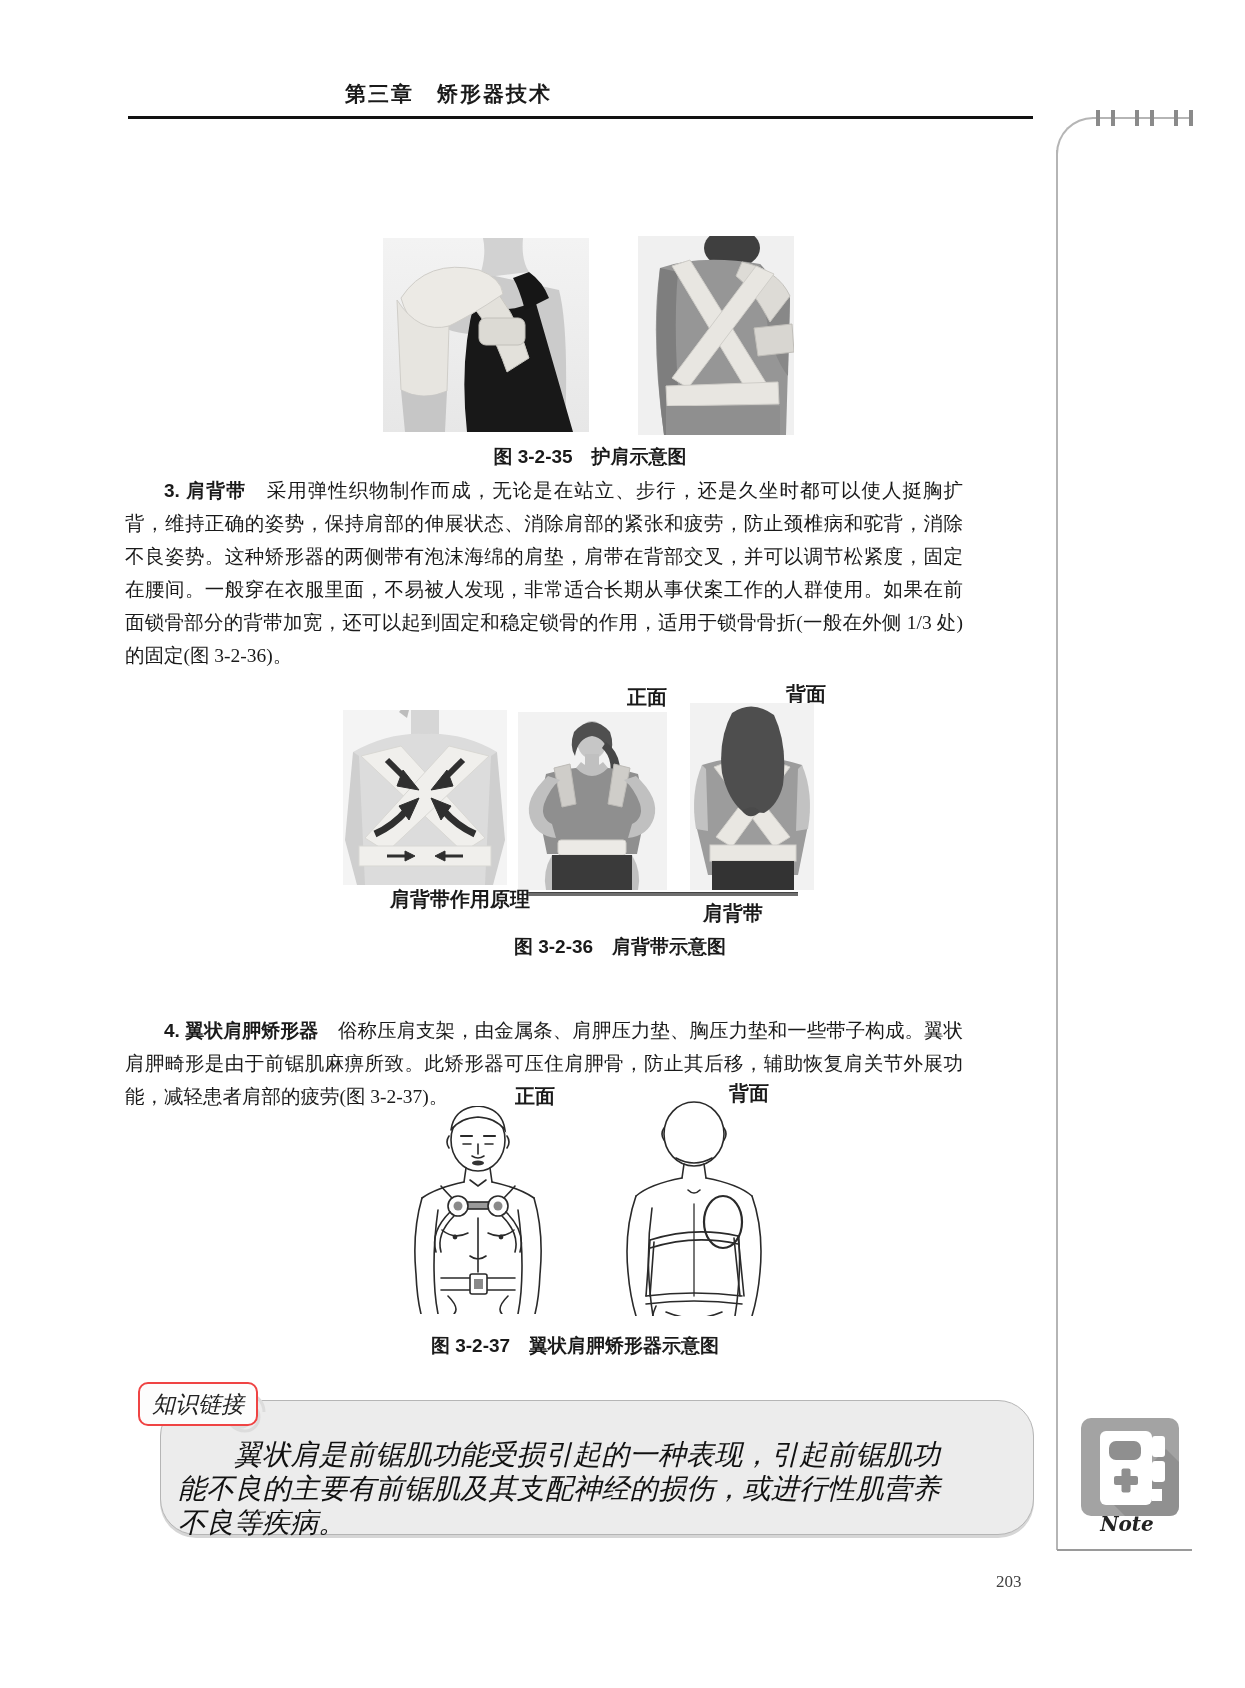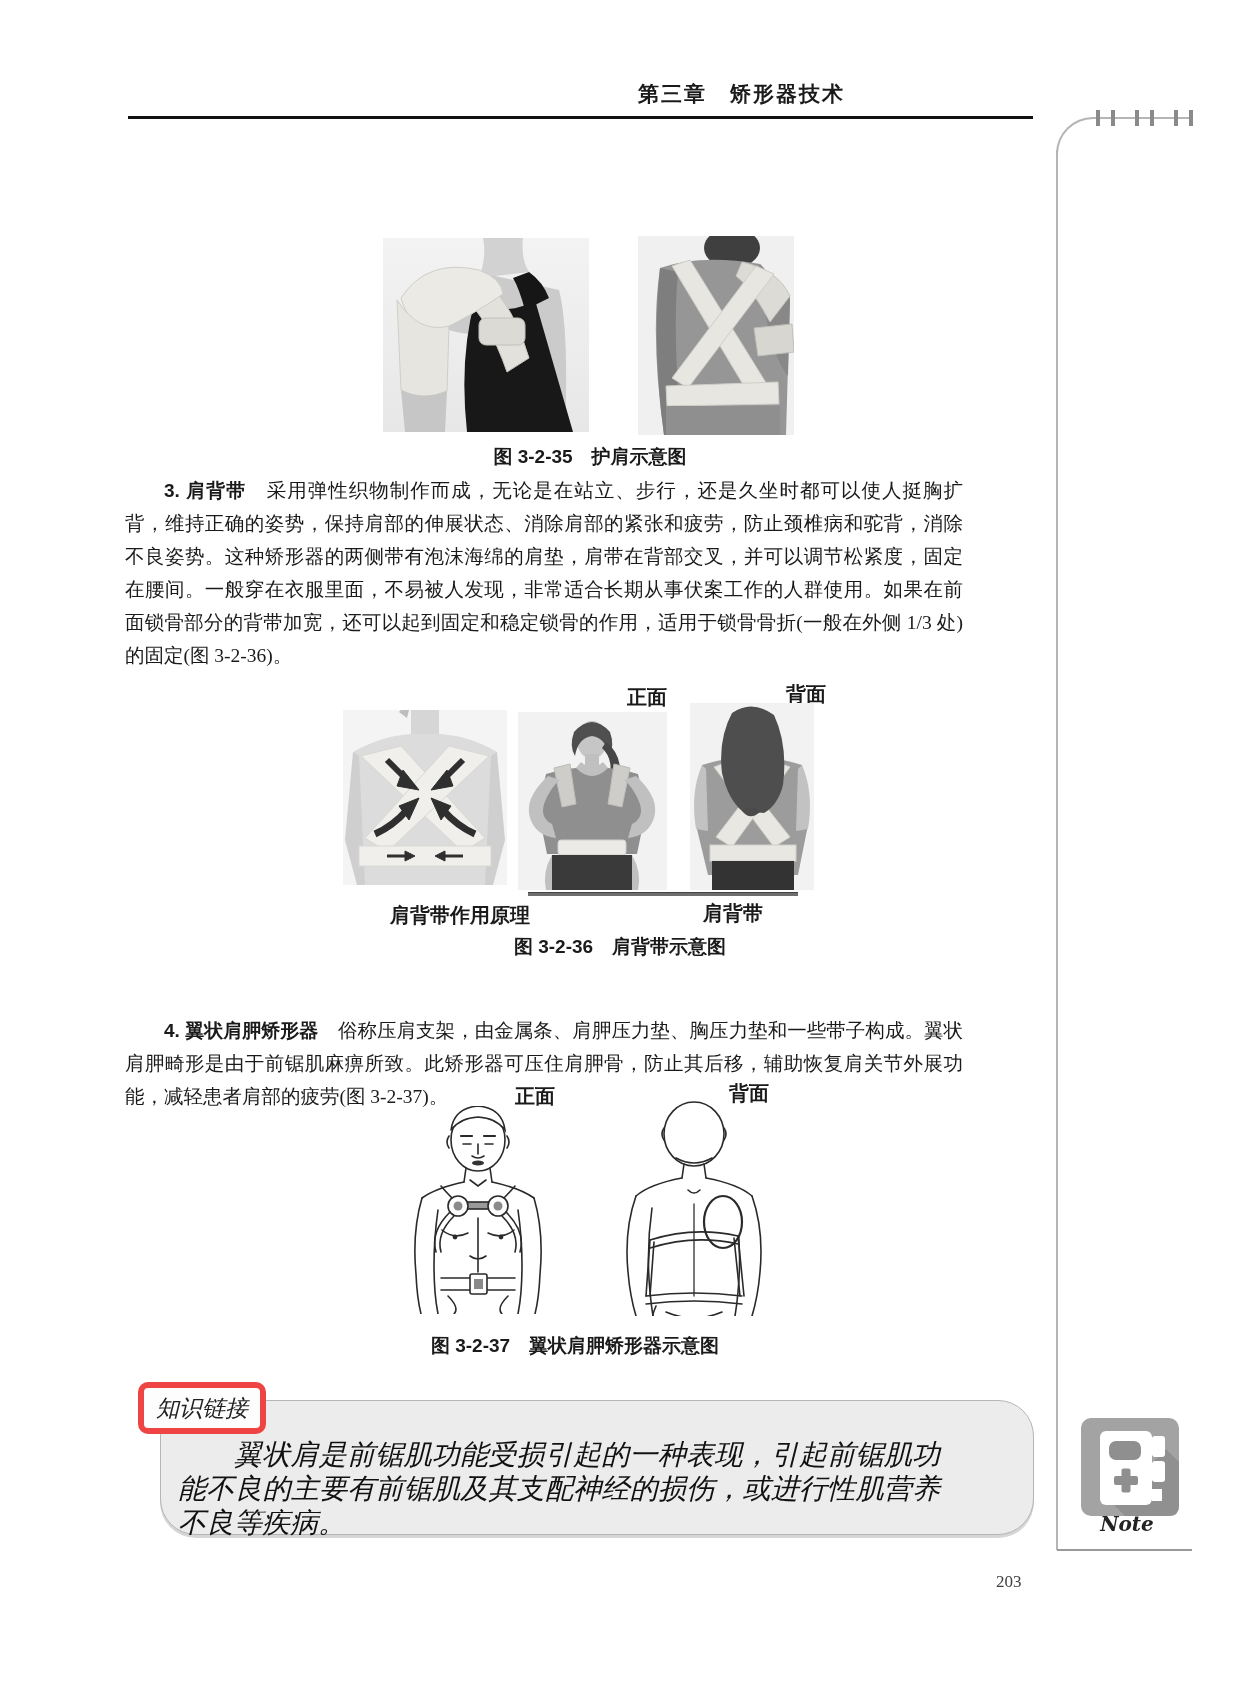--- a/index.html
+++ b/index.html
@@ -1,30 +1,30 @@
 <!DOCTYPE html>
 <html><head>
 <meta charset="utf-8">
 <style>
   html,body{margin:0;padding:0;background:#888;}
   .page{position:relative;width:1245px;height:1688px;background:#ffffff;margin:0 auto;
         font-family:"Liberation Serif","DejaVu Serif",serif;color:#1a1a1a;overflow:hidden;}
   .abs{position:absolute;}
-  .chapter-title{left:345px;top:80px;width:500px;text-align:right;
+  .chapter-title{left:345px;top:80px;width:500px;text-align:left;
         font-family:Liberation Mono, monospace;font-weight:bold;font-size:21px;letter-spacing:2px;}
   .header-rule{left:128px;top:116px;width:905px;height:3px;background:#111;}
   .deco-line{background:#b5b5b5;}
   .body-par{font-size:19.5px;line-height:33px;text-align:justify;width:838px;left:125px;}
   .lead{font-weight:bold;font-family:"Liberation Sans","DejaVu Sans",sans-serif;font-size:19px;}
   .caption{font-family:"Liberation Sans","DejaVu Sans",sans-serif;font-weight:bold;font-size:19px;text-align:center;}
   .figlabel{font-weight:bold;font-size:20px;text-align:right;}
   .fig-underline{height:3px;background:#6e6e6e;border-top:1px solid #444;}
   .kbox{left:160px;top:1400px;width:872px;height:133px;background:#ececec;border:1.5px solid #b5b5b5;
         border-radius:36px;box-shadow:0 3px 0 #d6d6d6;}
-  .ktab{left:138px;top:1382px;width:116px;height:40px;background:#fdfdfd;border:6px solid #ef4444;
+  .ktab{left:138px;top:1382px;width:116px;height:40px;background:#fdfdfd;border:2px solid #ef4444;
         border-radius:10px;z-index:3;display:flex;align-items:center;justify-content:center;
         font-family:"DejaVu Serif",serif;font-style:italic;font-size:23px;color:#222;}
   .ktext{left:178px;top:1438px;width:762px;font-family:"DejaVu Serif",serif;font-style:italic;
         font-size:28px;line-height:34px;text-align:justify;text-indent:2em;color:#111;z-index:4;}
   .note-word{left:1062px;top:1512px;width:130px;text-align:center;font-family:"DejaVu Serif",serif;
         font-style:italic;font-weight:bold;font-size:20px;color:#222;}
   .page-num{left:996px;top:1572px;font-size:17px;color:#404040;}
   svg{display:block;}
 </style>
 </head>
@@ -143,21 +143,21 @@
       <path d="M112,62 Q124,90 118,126 L106,128 L108,66 Z" fill="#c2c2c2"></path>
       <path d="M24,64 L40,58 L100,134 L84,144 Z" fill="#e9e7e2" stroke="#d2d0cb" stroke-width="1"></path>
       <path d="M100,64 L84,58 L26,134 L42,144 Z" fill="#e9e7e2" stroke="#d2d0cb" stroke-width="1"></path>
       <rect x="20" y="142" width="86" height="16" fill="#e9e7e2" stroke="#d2d0cb"></rect>
       <rect x="22" y="158" width="82" height="29" fill="#333333"></rect>
       <path d="M42,10 Q62,-4 84,12 Q98,42 93,82 Q88,102 74,110 L52,108 Q38,96 32,70 Q28,36 42,10 Z" fill="#4e4e4e"></path>
       <path d="M52,108 Q60,118 70,109 Q64,100 52,108 Z" fill="#4a4a4a"></path>
     </svg>
   </div>
 
-  <div class="abs figlabel" style="left:330px;top:886px;width:200px;margin-top:16px;">肩背带作用原理</div>
+  <div class="abs figlabel" style="left:330px;top:886px;width:200px;">肩背带作用原理</div>
   <div class="abs fig-underline" style="left:528px;top:892px;width:270px;"></div>
   <div class="abs figlabel" style="left:563px;top:900px;width:200px;">肩背带</div>
   <div class="abs caption" style="left:370px;top:934px;width:500px;">图 3-2-36　肩背带示意图</div>
 
   <div class="abs body-par" style="top:1002px;text-indent:2em;margin-top:12px;">
     <span class="lead">4. 翼状肩胛矫形器</span><span>　俗称压肩支架，由金属条、肩胛压力垫、胸压力垫和一些带子构成。翼状肩胛畸形是由于前锯肌麻痹所致。此矫形器可压住肩胛骨，防止其后移，辅助恢复肩关节外展功能，减轻患者肩部的疲劳(图 3-2-37)。</span>
   </div>
 
   <div class="abs figlabel" style="left:405px;top:1083px;width:150px;">正面</div>
   <div class="abs figlabel" style="left:619px;top:1080px;width:150px;">背面</div>

